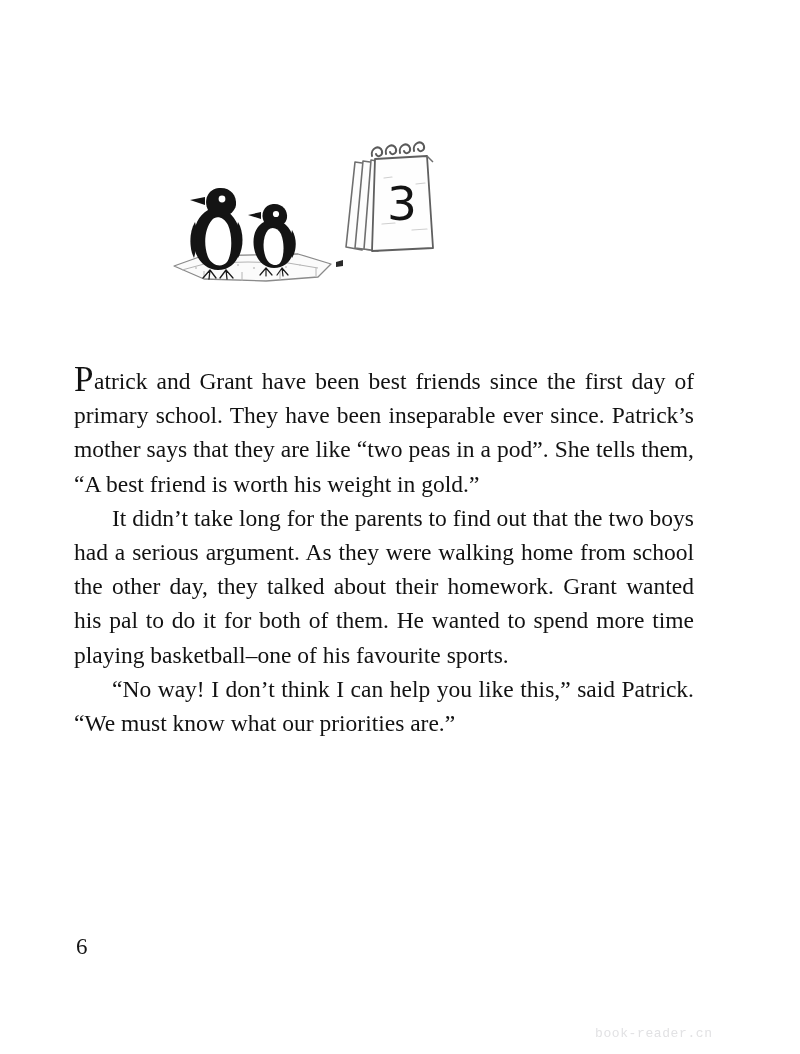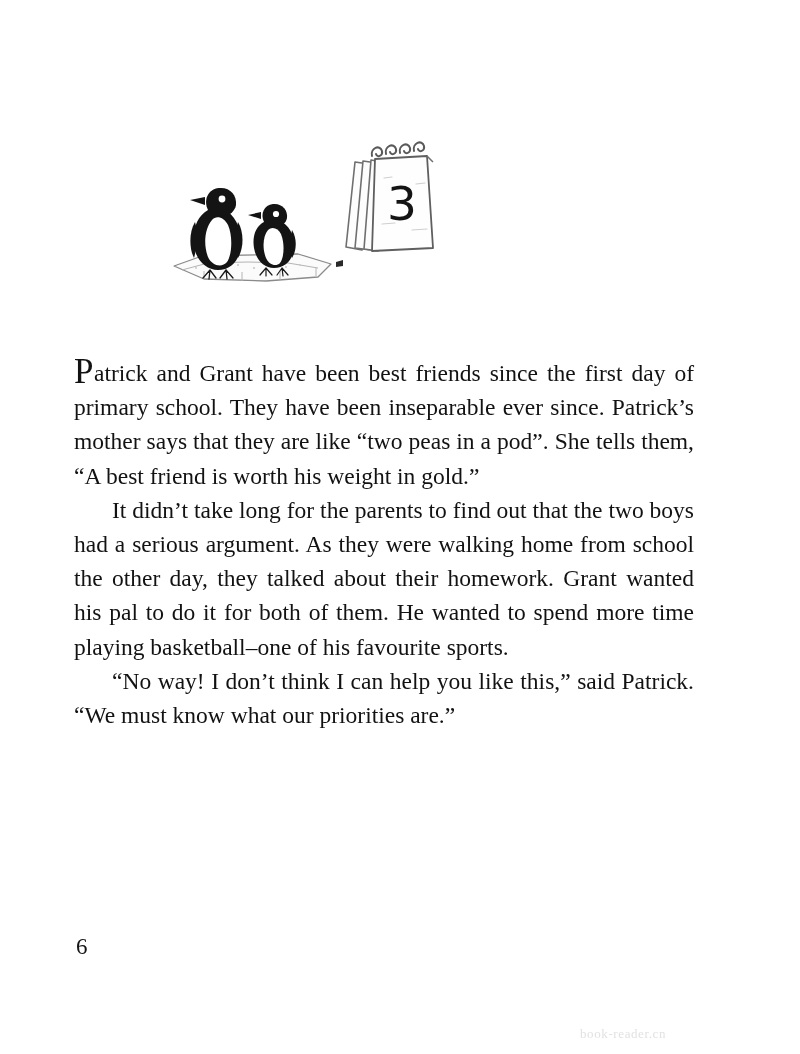--- a/index.html
+++ b/index.html
@@ -65,21 +65,21 @@
     letter-spacing: 0.3px;
     color: #171717;
     line-height: 1;
     white-space: nowrap;
   }
 
   
   .body-text {
     position: absolute;
     left: 74px;
-    top: 356px;
+    top: 364px;
     width: 620px;
     font-family: "Liberation Serif", serif;
     font-size: 23.5px;
     line-height: 34.2px;
     color: #121212;
     text-align: justify;
     text-justify: inter-word;
   }
 
   .body-text p {
@@ -106,23 +106,23 @@
     left: 76px;
     top: 934px;
     font-family: "Liberation Serif", serif;
     font-size: 23px;
     color: #151515;
   }
 
   
   .watermark {
     position: absolute;
-    left: 580px;
+    left: 595px;
     top: 1026px;
-    font-family: Liberation Serif, serif;
+    font-family: Liberation Mono, monospace;
     font-size: 13px;
     letter-spacing: 0.6px;
     color: #e2e2e4;
     user-select: none;
   }
 </style>
 </head>
 <body>
 
 <div class="page">

